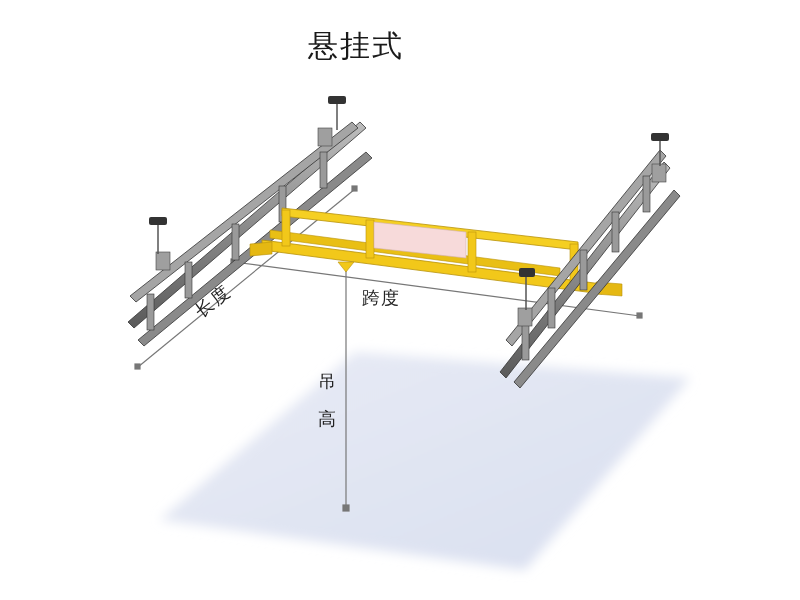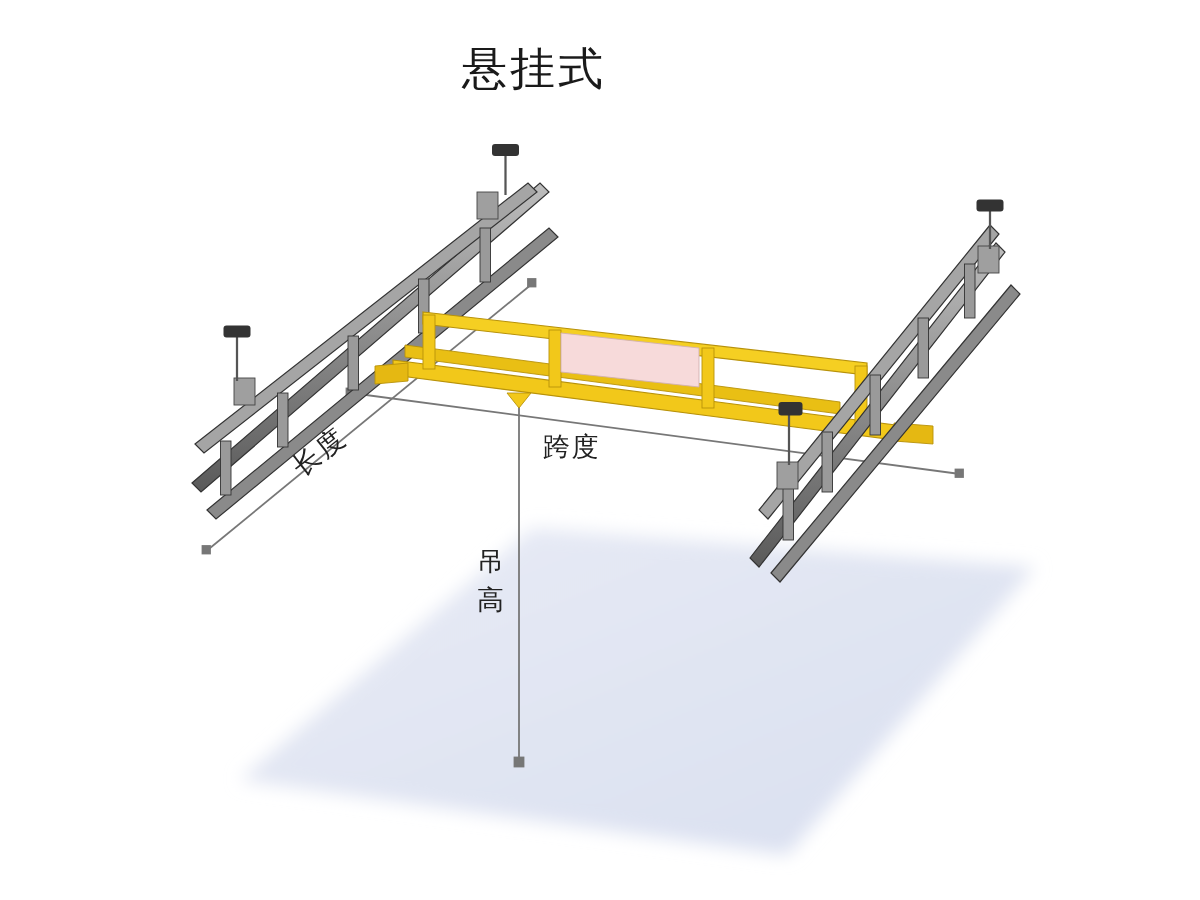--- a/index.html
+++ b/index.html
@@ -4,21 +4,21 @@
 <style>
   html, body { margin: 0; padding: 0; background: #ffffff; }
   body { width: 800px; height: 600px; position: relative; overflow: hidden;
          font-family: "DejaVu Sans", "Liberation Sans", sans-serif; }
   .title { position: absolute; top: 26px; left: 0; width: 712px; text-align: center;
            font-size: 30px; color: #1a1a1a; letter-spacing: 2px; }
   svg.scene { position: absolute; left: 0; top: 0; }
   .lbl { position: absolute; font-size: 18px; color: #222; }
   .lbl-span { left: 362px; top: 286px; letter-spacing: 1px; font-family: Liberation Serif, serif; }
   .lbl-length { left: 190px; top: 304px; transform: rotate(-38deg); transform-origin: left top; letter-spacing: 2px; }
-  .lbl-height { left: 316px; top: 362px; width: 22px; line-height: 26px; text-align: center; word-break: break-all; }
+  .lbl-height { left: 316px; top: 362px; width: 22px; line-height: 38px; text-align: center; word-break: break-all; }
 </style>
 </head>
 <body>
 
 <div class="title">悬挂式</div>
 
 <svg class="scene" width="800" height="600" viewBox="0 0 800 600">
   <defs>
     <linearGradient id="floorGrad" x1="0" y1="0" x2="1" y2="1">
       <stop offset="0" stop-color="#e8ebf5"></stop>

